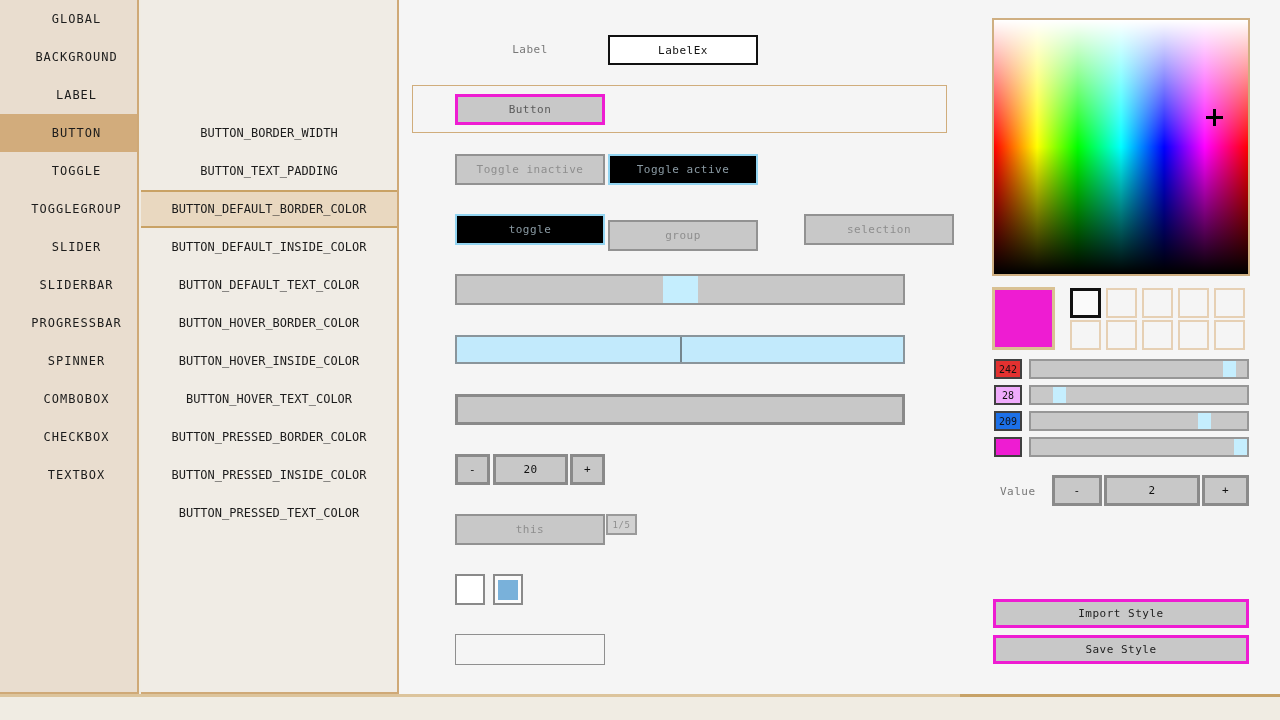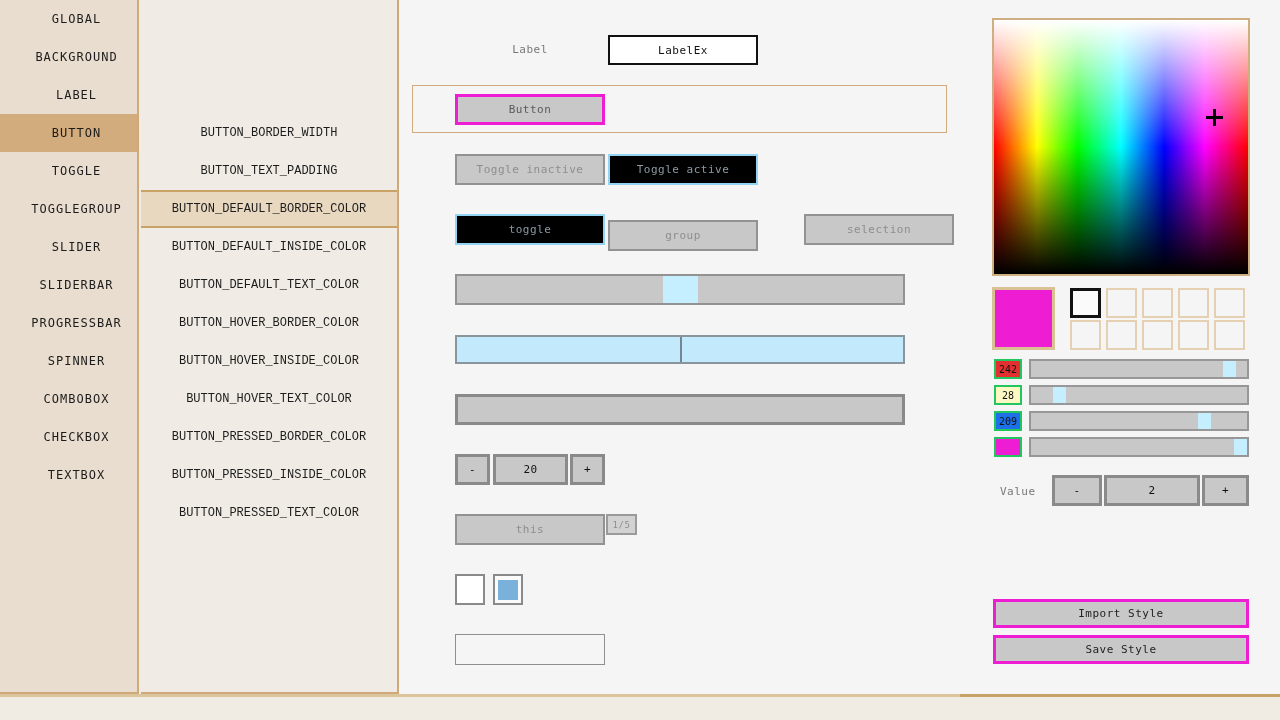--- a/index.html
+++ b/index.html
@@ -5,21 +5,21 @@
   html,body{margin:0;padding:0;background:#f0ece3;}
   .app{position:relative;width:1280px;height:720px;background:#f0ece3;
        font-family:"DejaVu Sans Mono","Liberation Mono",monospace;overflow:hidden;color:#1c1c1c;}
   
   .sidebar{position:absolute;left:0;top:0;width:139px;height:694px;background:#e9ddcf;
            border-right:2px solid #cfa977;border-bottom:2px solid #cfa977;box-sizing:border-box;}
   .sb-item{height:38px;line-height:38px;text-align:center;font-size:12px;letter-spacing:1px;cursor:default;padding-left:16px;}
   .sb-item.selected{background:#d2ac7c;}
   .props{position:absolute;left:141px;top:0;width:258px;height:694px;background:#f0ece5;
          border-right:2px solid #cfa977;border-bottom:2px solid #cfa977;box-sizing:border-box;padding-top:114px;}
-  .prop-item{height:38px;line-height:38px;text-align:center;font-size:12px;letter-spacing:0px;box-sizing:border-box;font-family:Liberation Mono, monospace;}
+  .prop-item{height:38px;line-height:38px;text-align:center;font-size:12px;letter-spacing:0px;box-sizing:border-box;}
   .prop-item.selected{background:#e9d8c0;border-top:2px solid #c9a265;border-bottom:2px solid #c9a265;line-height:34px;}
   .stage{position:absolute;left:399px;top:0;width:881px;height:694px;background:#f5f5f5;}
   .bottom-line{position:absolute;left:0;top:694px;width:1280px;height:3px;background:#dcc49c;}
   .bottom-line-right{position:absolute;left:960px;top:694px;width:320px;height:3px;background:#c7a267;}
   
   .w{position:absolute;box-sizing:border-box;display:flex;align-items:center;justify-content:center;
      font-size:11px;letter-spacing:0.5px;}
   .gray{background:#c8c8c8;border:2px solid #929292;color:#8e8e8e;}
   .blue{background:#000000;border:2px solid #92d4f1;color:#8a9aa3;}
   .thick{background:#c8c8c8;border:3px solid #8a8a8a;color:#111;}
@@ -30,21 +30,21 @@
   
   .picker{border:2px solid #cfaf82;
     background:
       linear-gradient(to bottom, #ffffff 0%, rgba(255,255,255,0) 50%, rgba(0,0,0,0) 50%, #000000 100%),
       linear-gradient(to right, #ff0000 0%, #ffff00 17%, #00ff00 33%, #00ffff 50%, #0000ff 67%, #ff00ff 83%, #ff0000 100%);}
   .cross{position:absolute;width:17px;height:17px;}
   .cross::before{content:"";position:absolute;left:7px;top:0;width:3px;height:17px;background:#000;}
   .cross::after{content:"";position:absolute;top:7px;left:0;width:17px;height:3px;background:#000;}
   .slot{position:absolute;width:31px;height:30px;box-sizing:border-box;border:2px solid #e6d0b4;background:#f5f5f5;}
   .slot.selected{border:3px solid #111;background:#fafafa;}
-  .chanswatch{position:absolute;width:28px;height:20px;box-sizing:border-box;border:2px solid #22c55e;
+  .chanswatch{position:absolute;width:28px;height:20px;box-sizing:border-box;border:2px solid #404040;
               display:flex;align-items:center;justify-content:center;font-size:10px;color:#111;}
   .chantrack{position:absolute;width:220px;height:20px;box-sizing:border-box;background:#c8c8c8;border:2px solid #979797;}
   .caption{position:absolute;font-size:11px;color:#787878;letter-spacing:0.5px;}
 </style>
 </head>
 <body>
 
 <div class="app">
 
   <div class="sidebar">
@@ -133,21 +133,21 @@
   <div class="slot" style="left:1106px;top:320px;"></div>
   <div class="slot" style="left:1142px;top:320px;"></div>
   <div class="slot" style="left:1178px;top:320px;"></div>
   <div class="slot" style="left:1214px;top:320px;"></div>
 
   <div class="chanswatch" style="left: 994px; top: 359px; background: rgb(226, 49, 48);">242</div>
   <div class="chantrack track" style="left:1029px;top:359px;">
     <div class="handle" style="width: 13px; left: calc(94.6% - 12.298px);"></div>
   </div>
 
-  <div class="chanswatch" style="left: 994px; top: 385px; background: #fef9c3;">28</div>
+  <div class="chanswatch" style="left: 994px; top: 385px; background: #f0abfc;">28</div>
   <div class="chantrack track" style="left:1029px;top:385px;">
     <div class="handle" style="width: 13px; left: calc(10.8% - 1.404px);"></div>
   </div>
 
   <div class="chanswatch" style="left: 994px; top: 411px; background: rgb(28, 112, 232);">209</div>
   <div class="chantrack track" style="left:1029px;top:411px;">
     <div class="handle" style="width: 13px; left: calc(82.3% - 10.699px);"></div>
   </div>
 
   <div class="chanswatch" style="left: 994px; top: 437px; background: rgb(238, 28, 210);"></div>

